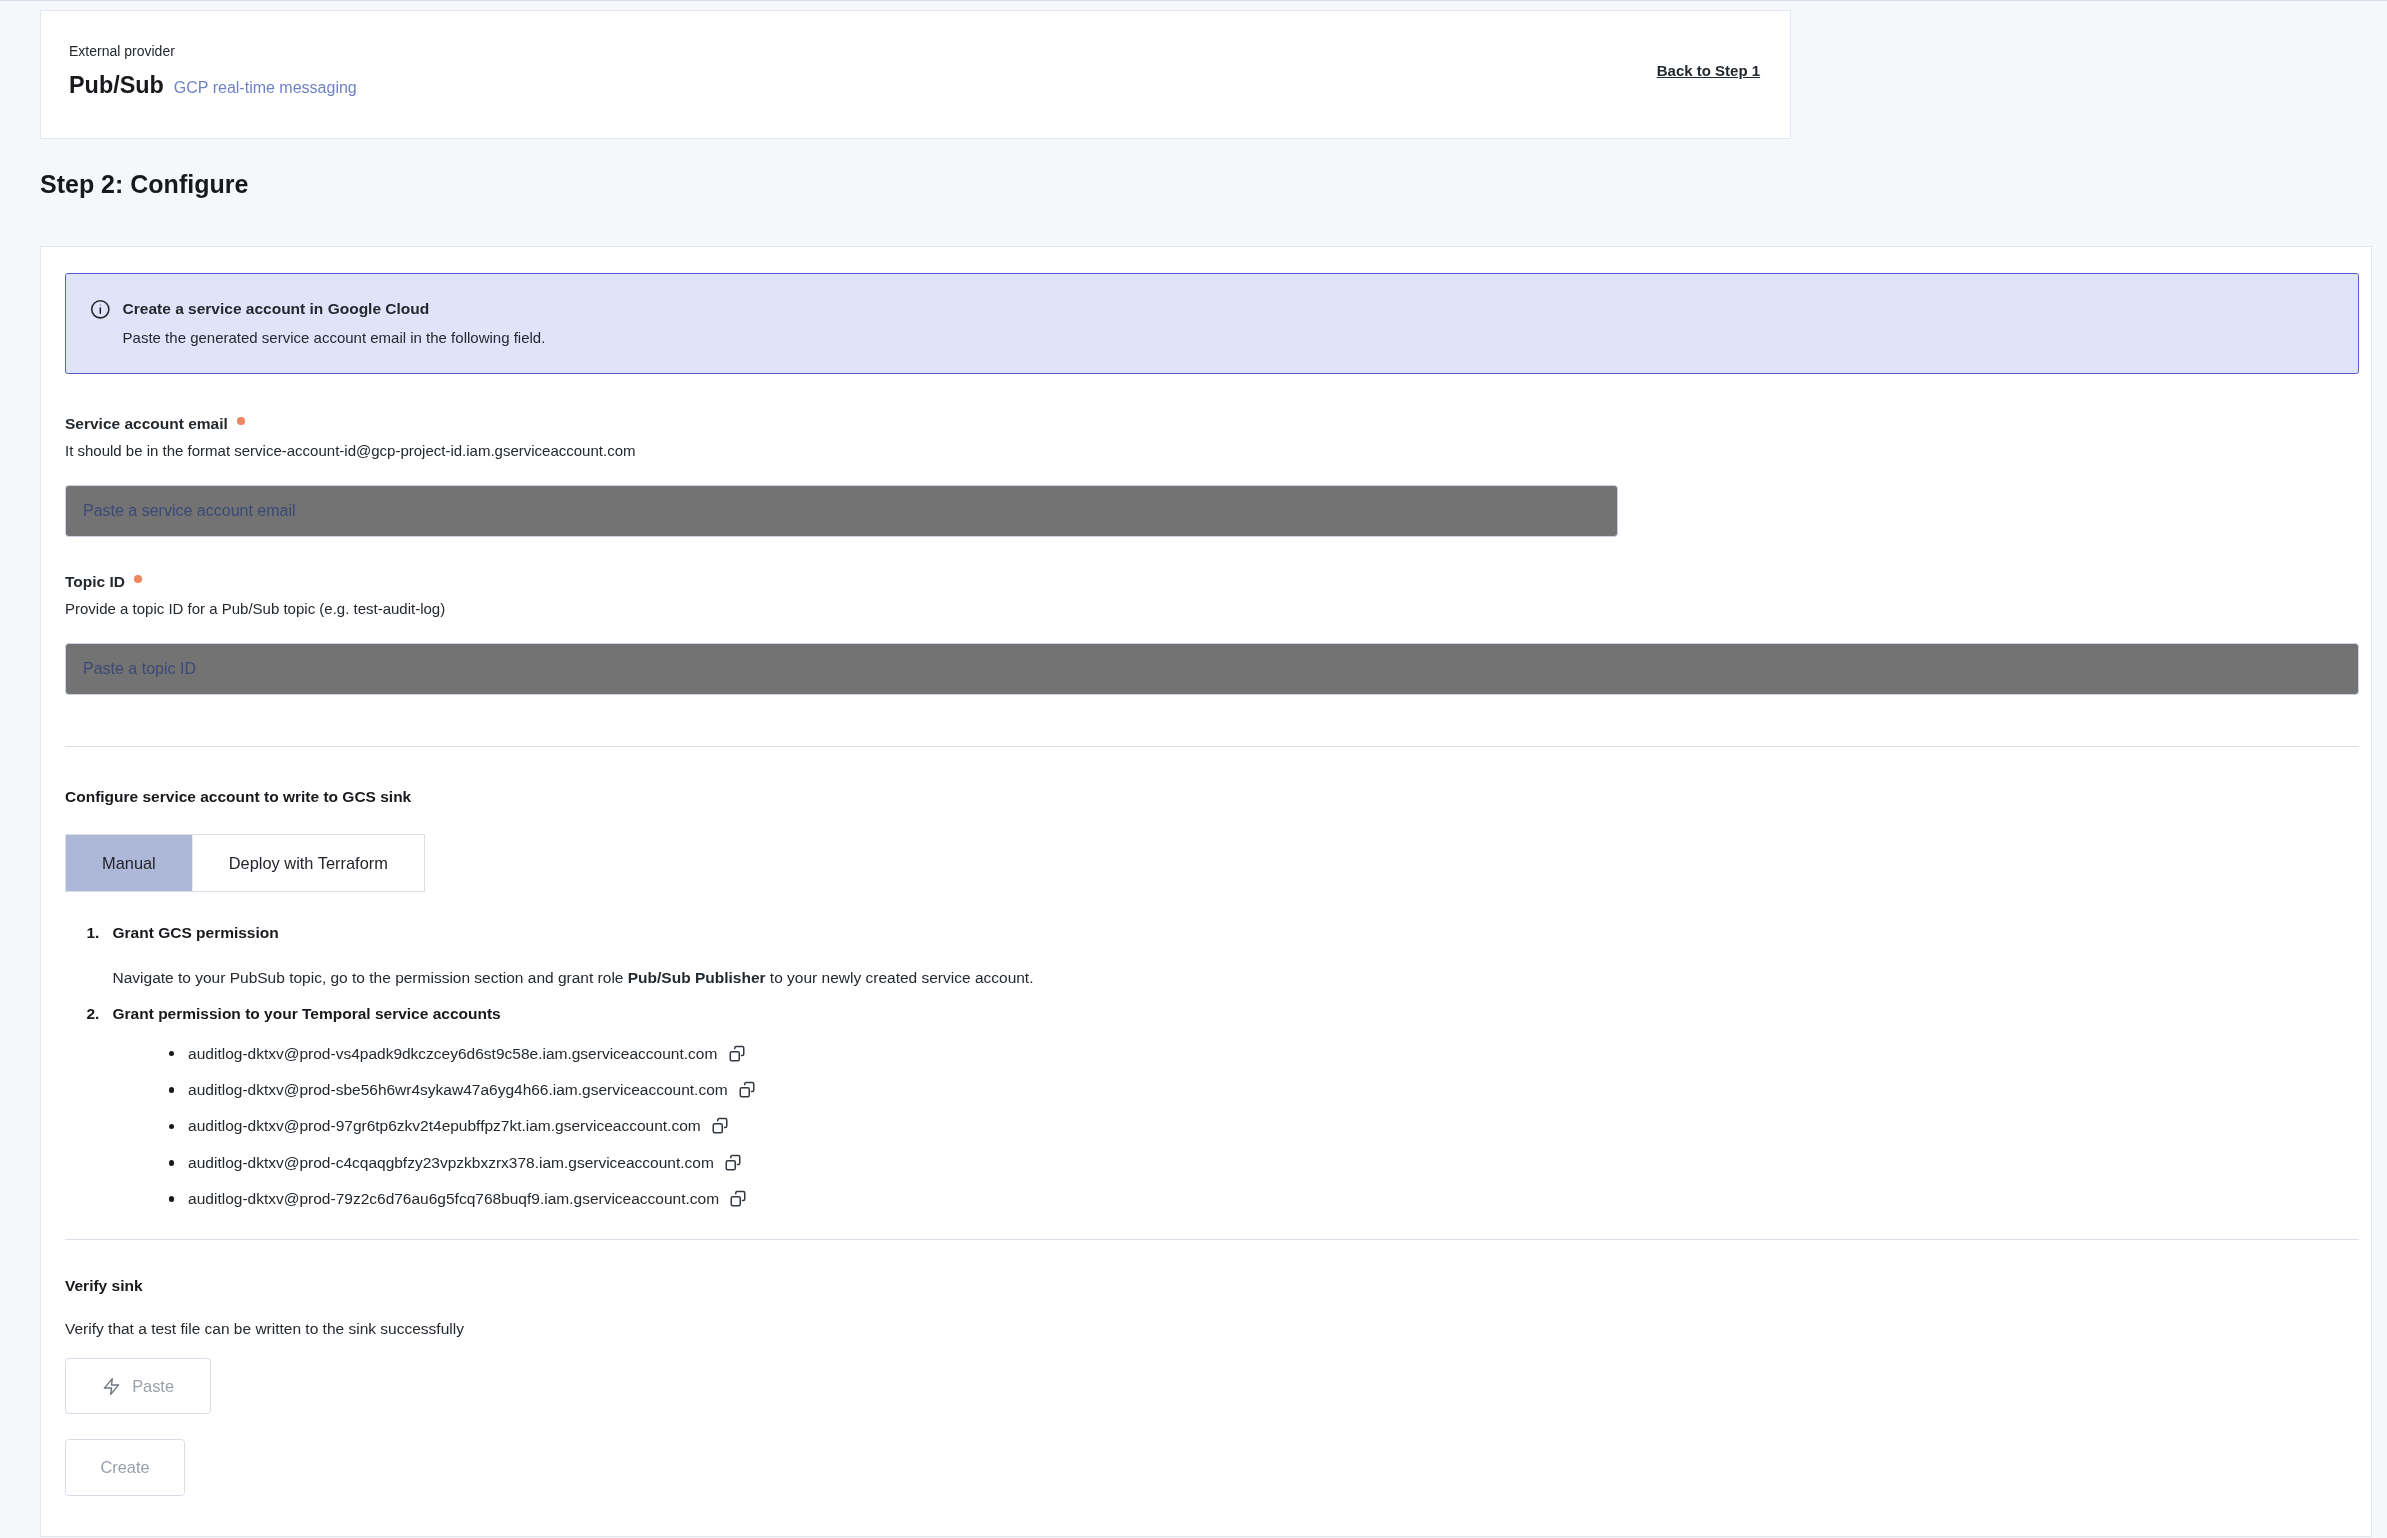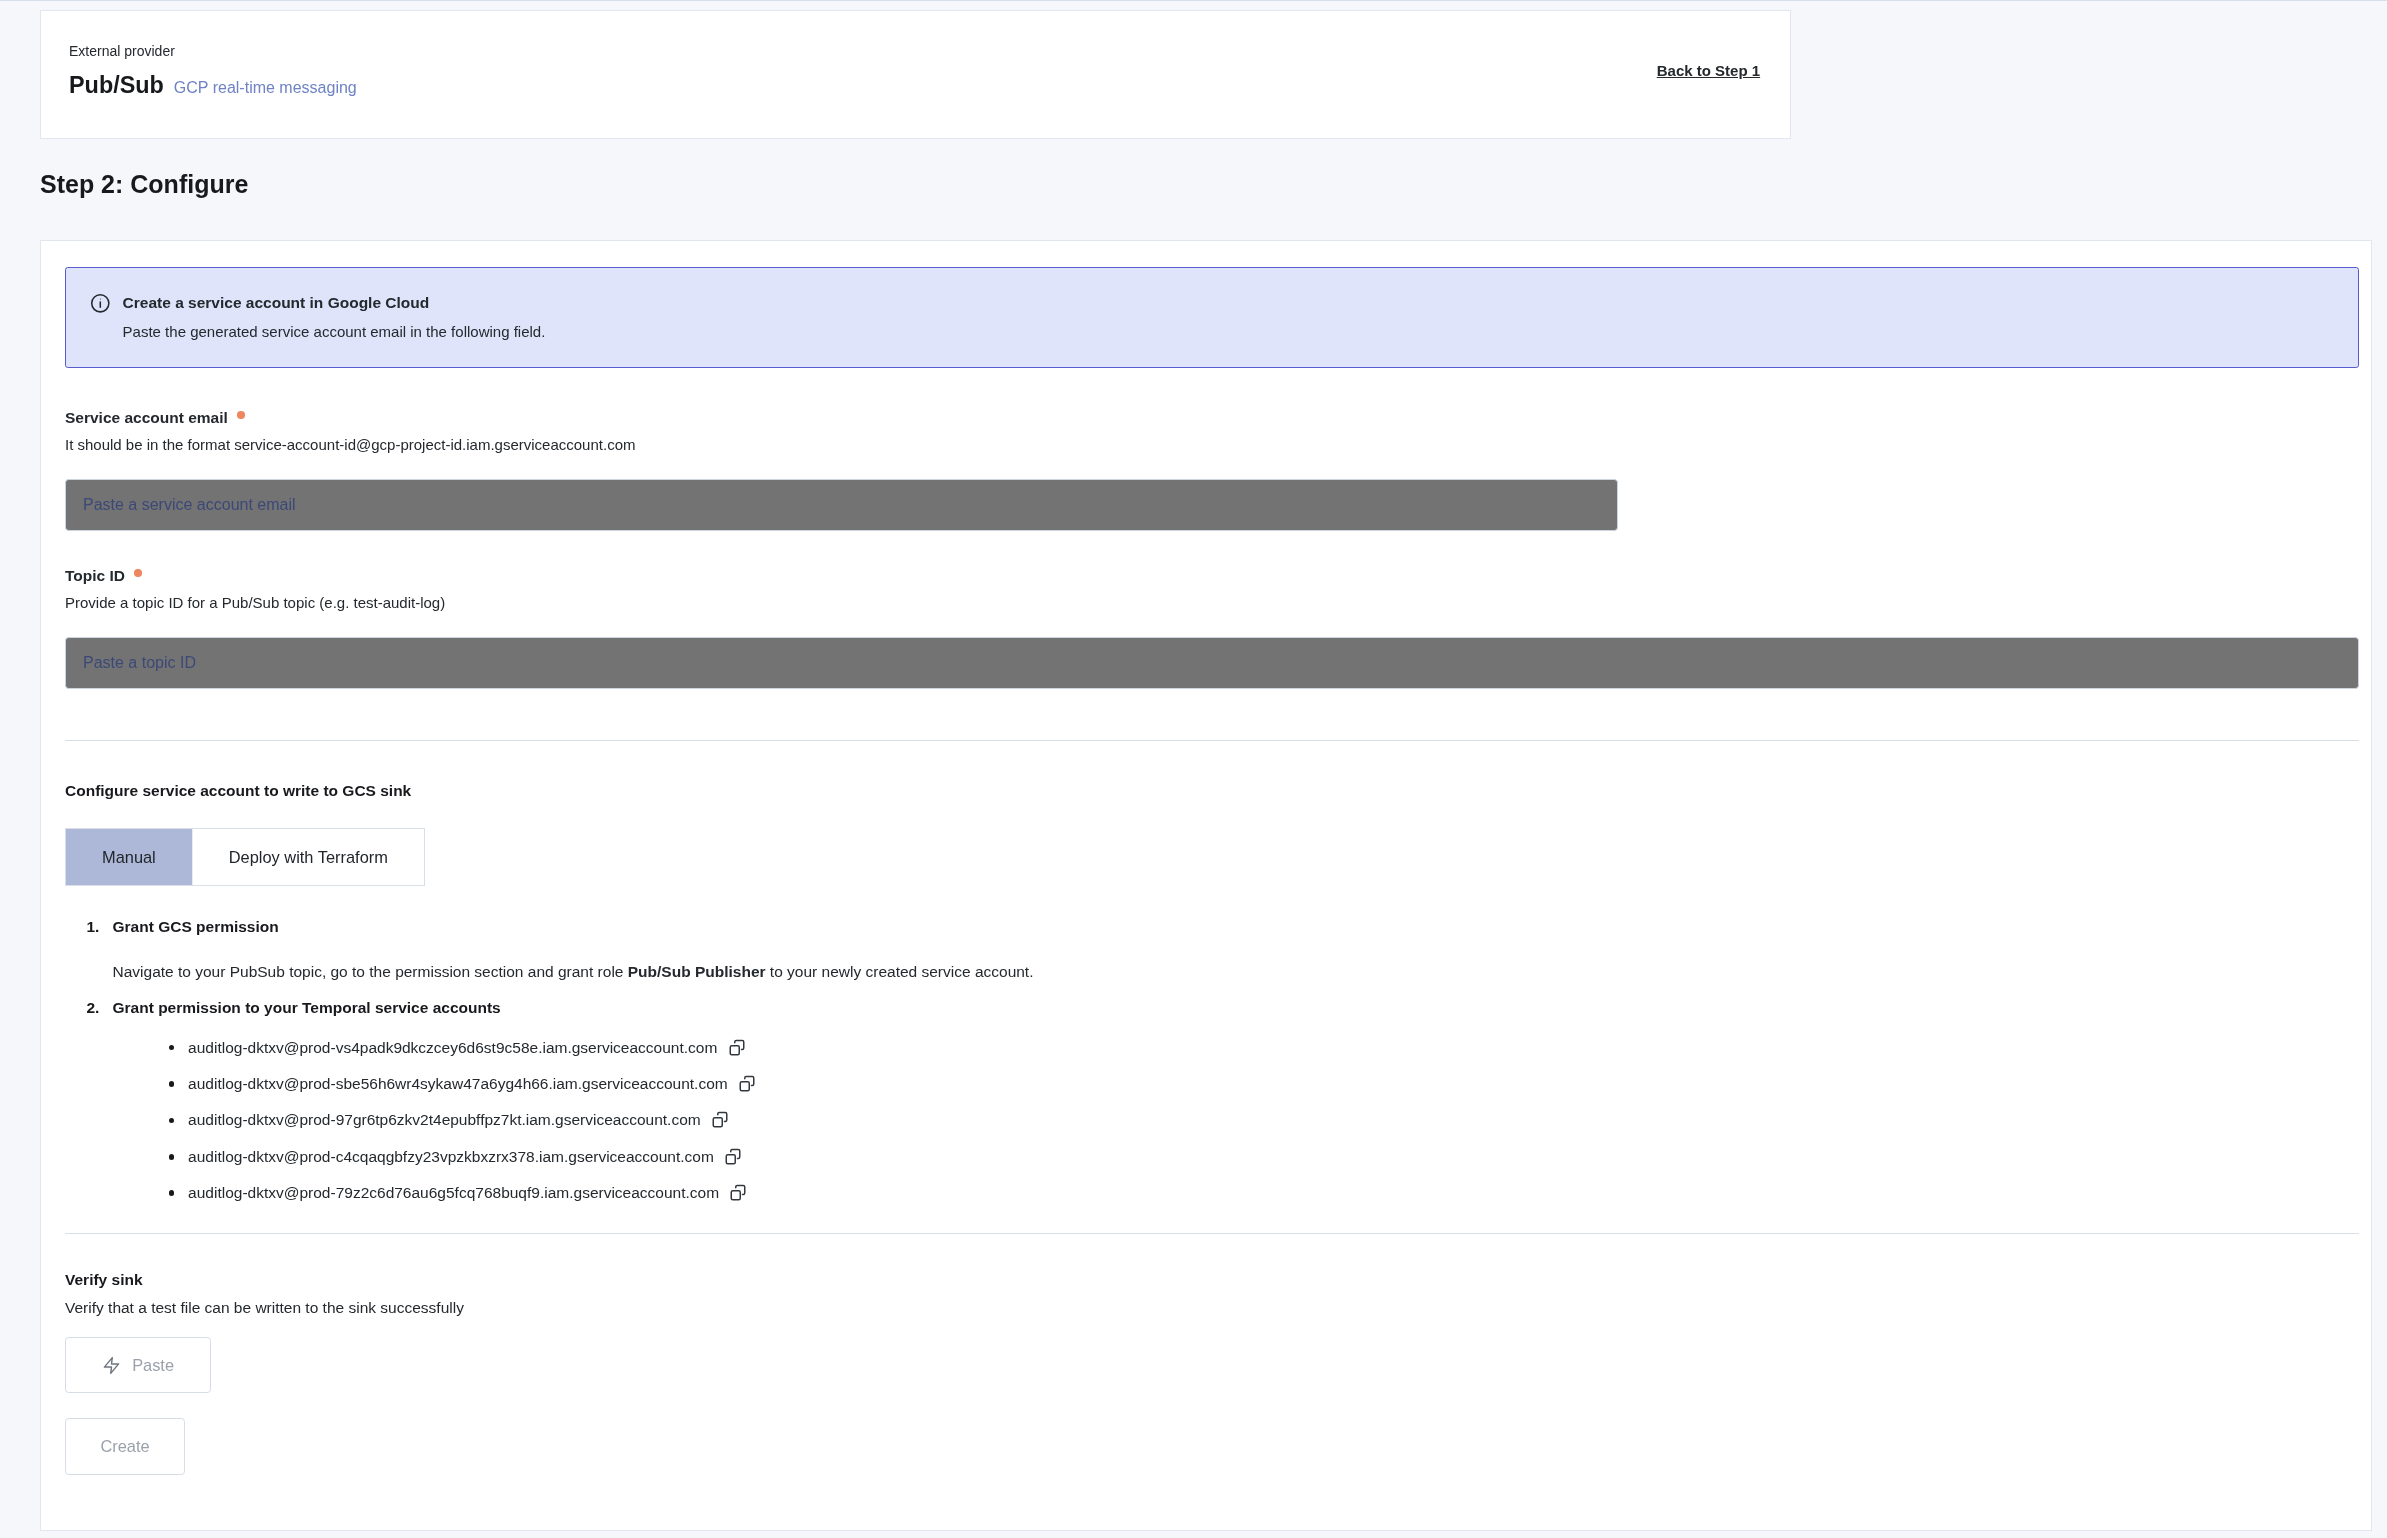--- a/index.html
+++ b/index.html
@@ -44,21 +44,21 @@
   
   .step-title {
     position: absolute;
     left: 40px; top: 169px;
     font-size: 25px; font-weight: 700; color: #17191c;
   }
 
   
   .config-card {
     position: absolute;
-    left: 40px; top: 239px;
+    left: 40px; top: 245px;
     width: 2332px; height: 1291px;
     background: #ffffff;
     border: 0.9px solid #e1e6f0;
     padding: 26px 12px 0 24px;
   }
 
   
   .alert {
     border: 0.9px solid #575cce;
     background: #dfe4fa;
@@ -138,21 +138,21 @@
     background: #17191c; margin-right: 14px; flex: 0 0 auto;
   }
   .sa-email { font-size: 15.5px; color: #24292e; }
   .copy-btn {
     background: none; border: none; padding: 0; margin-left: 10.3px;
     cursor: pointer; display: inline-flex; align-items: center;
   }
 
   
   .verify-title { font-size: 15.5px; font-weight: 700; color: #17191c; margin-top: 37px; }
-  .verify-desc { font-size: 15.5px; color: #24292e; margin-top: 10px; }
+  .verify-desc { font-size: 15.5px; color: #24292e; margin-top: 25px; }
 
   .btn {
     display: inline-flex; align-items: center; justify-content: center;
     background: #fff;
     border: 0.9px solid #d7dde6;
     border-radius: 3.7px;
     font-family: "Liberation Sans", sans-serif;
     font-size: 16.4px;
     color: #9aa1ab;
     cursor: default;

